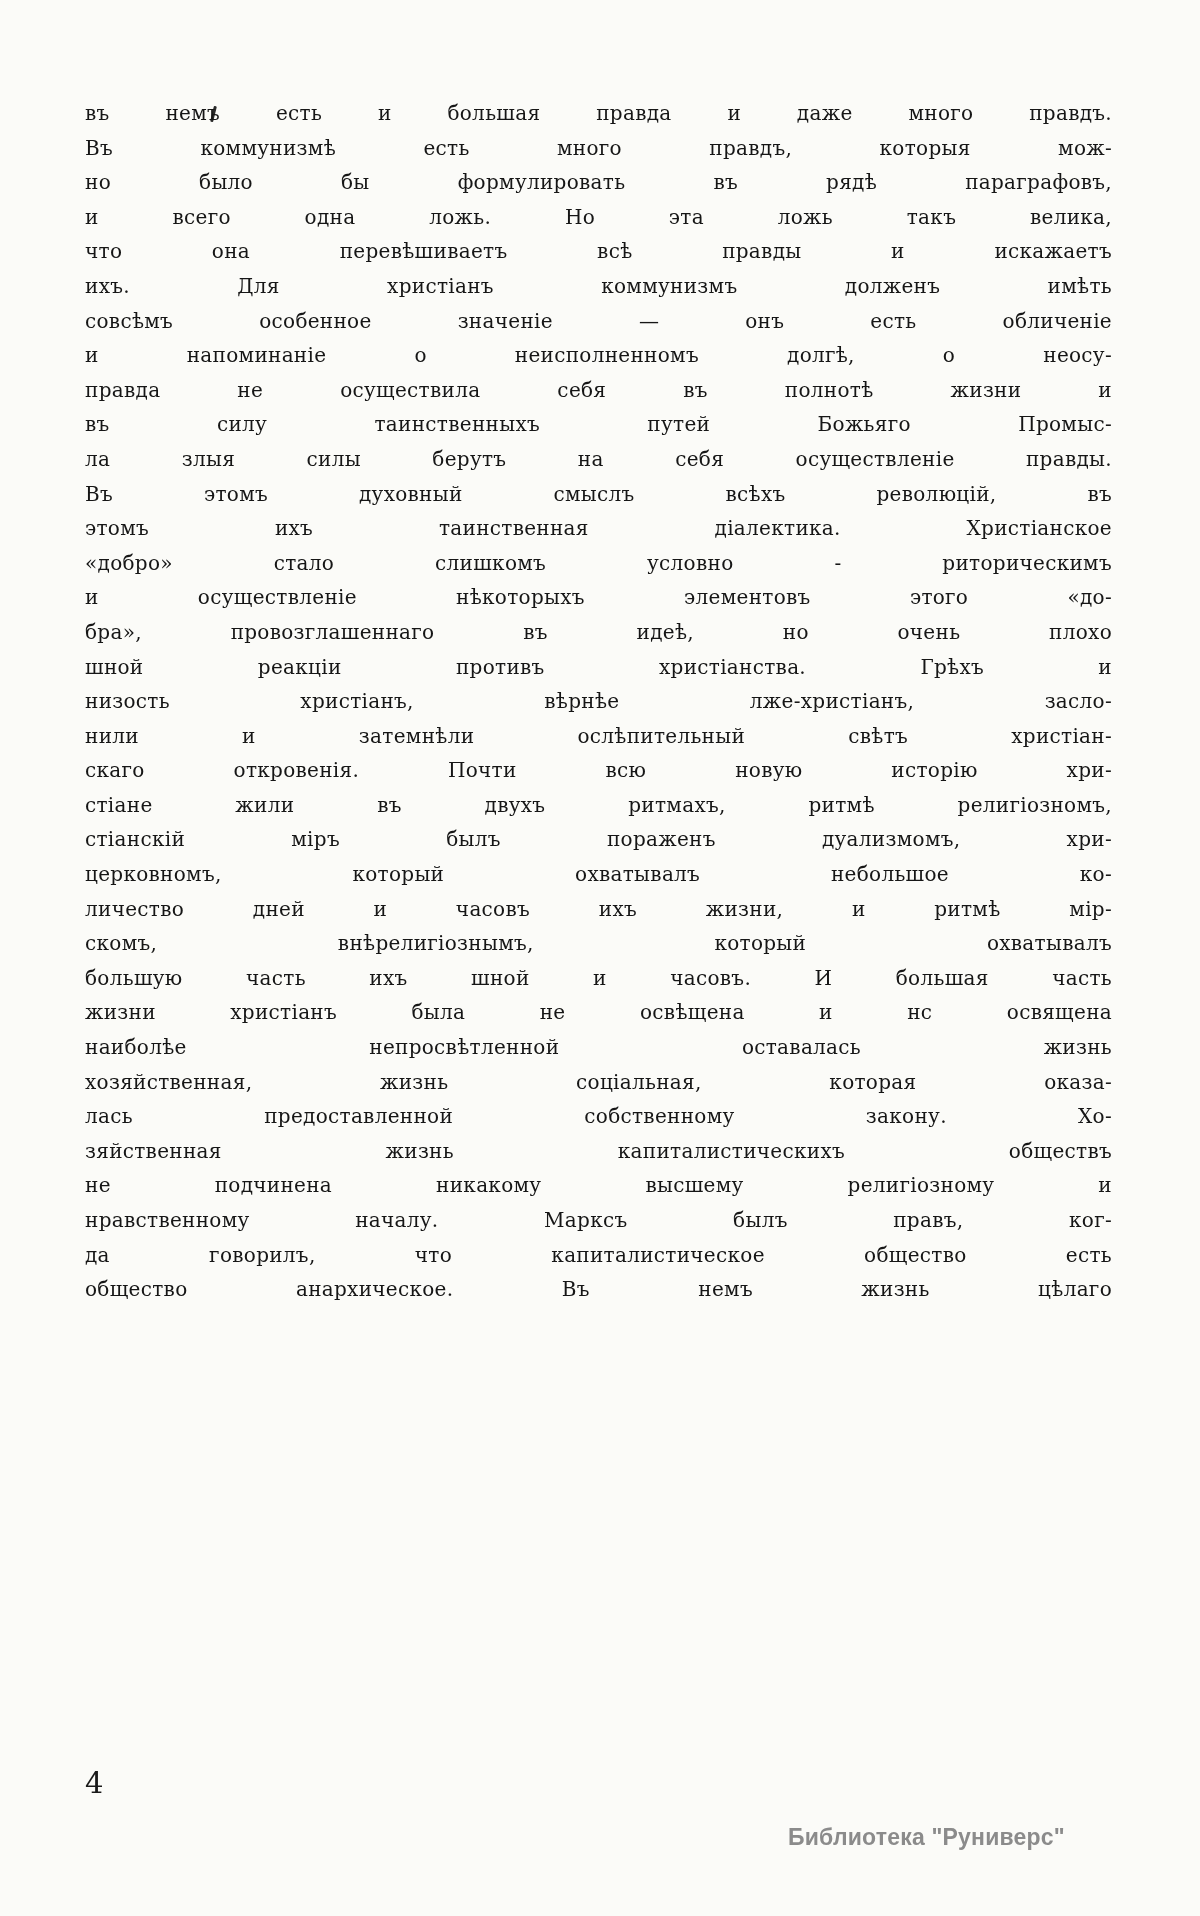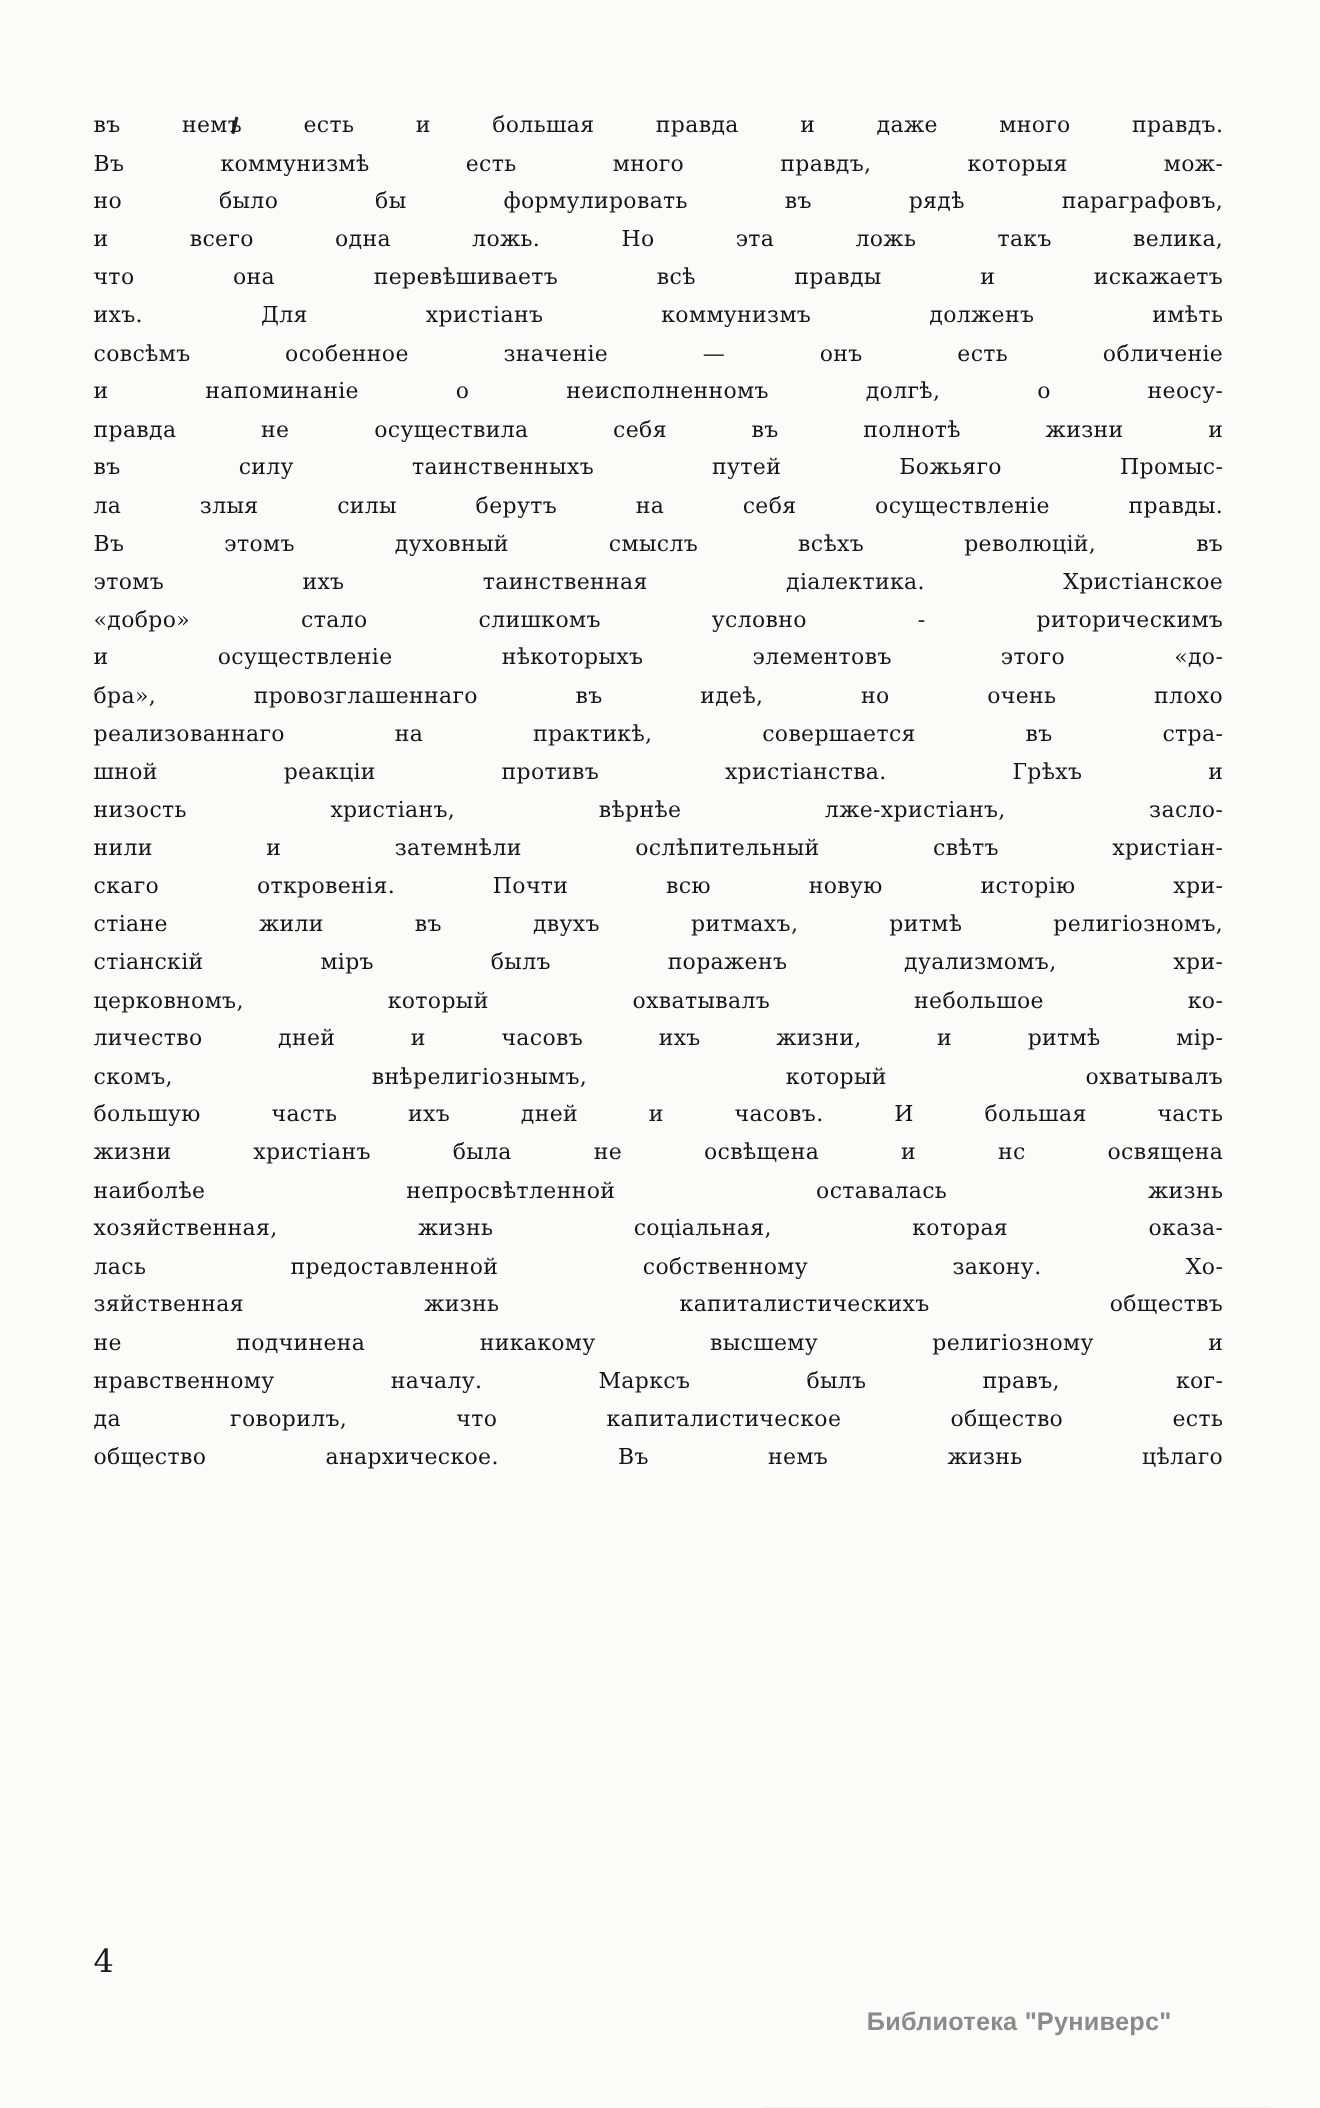--- a/index.html
+++ b/index.html
@@ -78,31 +78,30 @@
       <div class="text-line">совсѣмъ особенное значеніе — онъ есть обличеніе</div>
       <div class="text-line">и напоминаніе о неисполненномъ долгѣ, о неосу-</div>
       <div class="text-line">правда не осуществила себя въ полнотѣ жизни и</div>
       <div class="text-line">въ силу таинственныхъ путей Божьяго Промыс-</div>
       <div class="text-line">ла злыя силы берутъ на себя осуществленіе правды.</div>
       <div class="text-line">Въ этомъ духовный смыслъ всѣхъ революцій, въ</div>
       <div class="text-line">этомъ ихъ таинственная діалектика. Христіанское</div>
       <div class="text-line">«добро» стало слишкомъ условно - риторическимъ</div>
       <div class="text-line">и осуществленіе нѣкоторыхъ элементовъ этого «до-</div>
       <div class="text-line">бра», провозглашеннаго въ идеѣ, но очень плохо</div>
-      <div class="text-line">реализованнаго на практикѣ, совершается въ стра-</div>
       <div class="text-line">шной реакціи противъ христіанства. Грѣхъ и</div>
       <div class="text-line">низость христіанъ, вѣрнѣе лже-христіанъ, засло-</div>
       <div class="text-line">нили и затемнѣли ослѣпительный свѣтъ христіан-</div>
       <div class="text-line">скаго откровенія. Почти всю новую исторію хри-</div>
       <div class="text-line">стіане жили въ двухъ ритмахъ, ритмѣ религіозномъ,</div>
       <div class="text-line">стіанскій міръ былъ пораженъ дуализмомъ, хри-</div>
       <div class="text-line">церковномъ, который охватывалъ небольшое ко-</div>
       <div class="text-line">личество дней и часовъ ихъ жизни, и ритмѣ мір-</div>
       <div class="text-line">скомъ, внѣрелигіознымъ, который охватывалъ</div>
-      <div class="text-line">большую часть ихъ дней и часовъ. И большая часть</div>
+      <div class="text-line">большую часть ихъ шной и часовъ. И большая часть</div>
       <div class="text-line">жизни христіанъ была не освѣщена и нс освящена</div>
       <div class="text-line">наиболѣе непросвѣтленной оставалась жизнь</div>
       <div class="text-line">хозяйственная, жизнь соціальная, которая оказа-</div>
       <div class="text-line">лась предоставленной собственному закону. Хо-</div>
       <div class="text-line">зяйственная жизнь капиталистическихъ обществъ</div>
       <div class="text-line">не подчинена никакому высшему религіозному и</div>
       <div class="text-line">нравственному началу. Марксъ былъ правъ, ког-</div>
       <div class="text-line">да говорилъ, что капиталистическое общество есть</div>
       <div class="text-line">общество анархическое. Въ немъ жизнь цѣлаго</div>
     </div>

